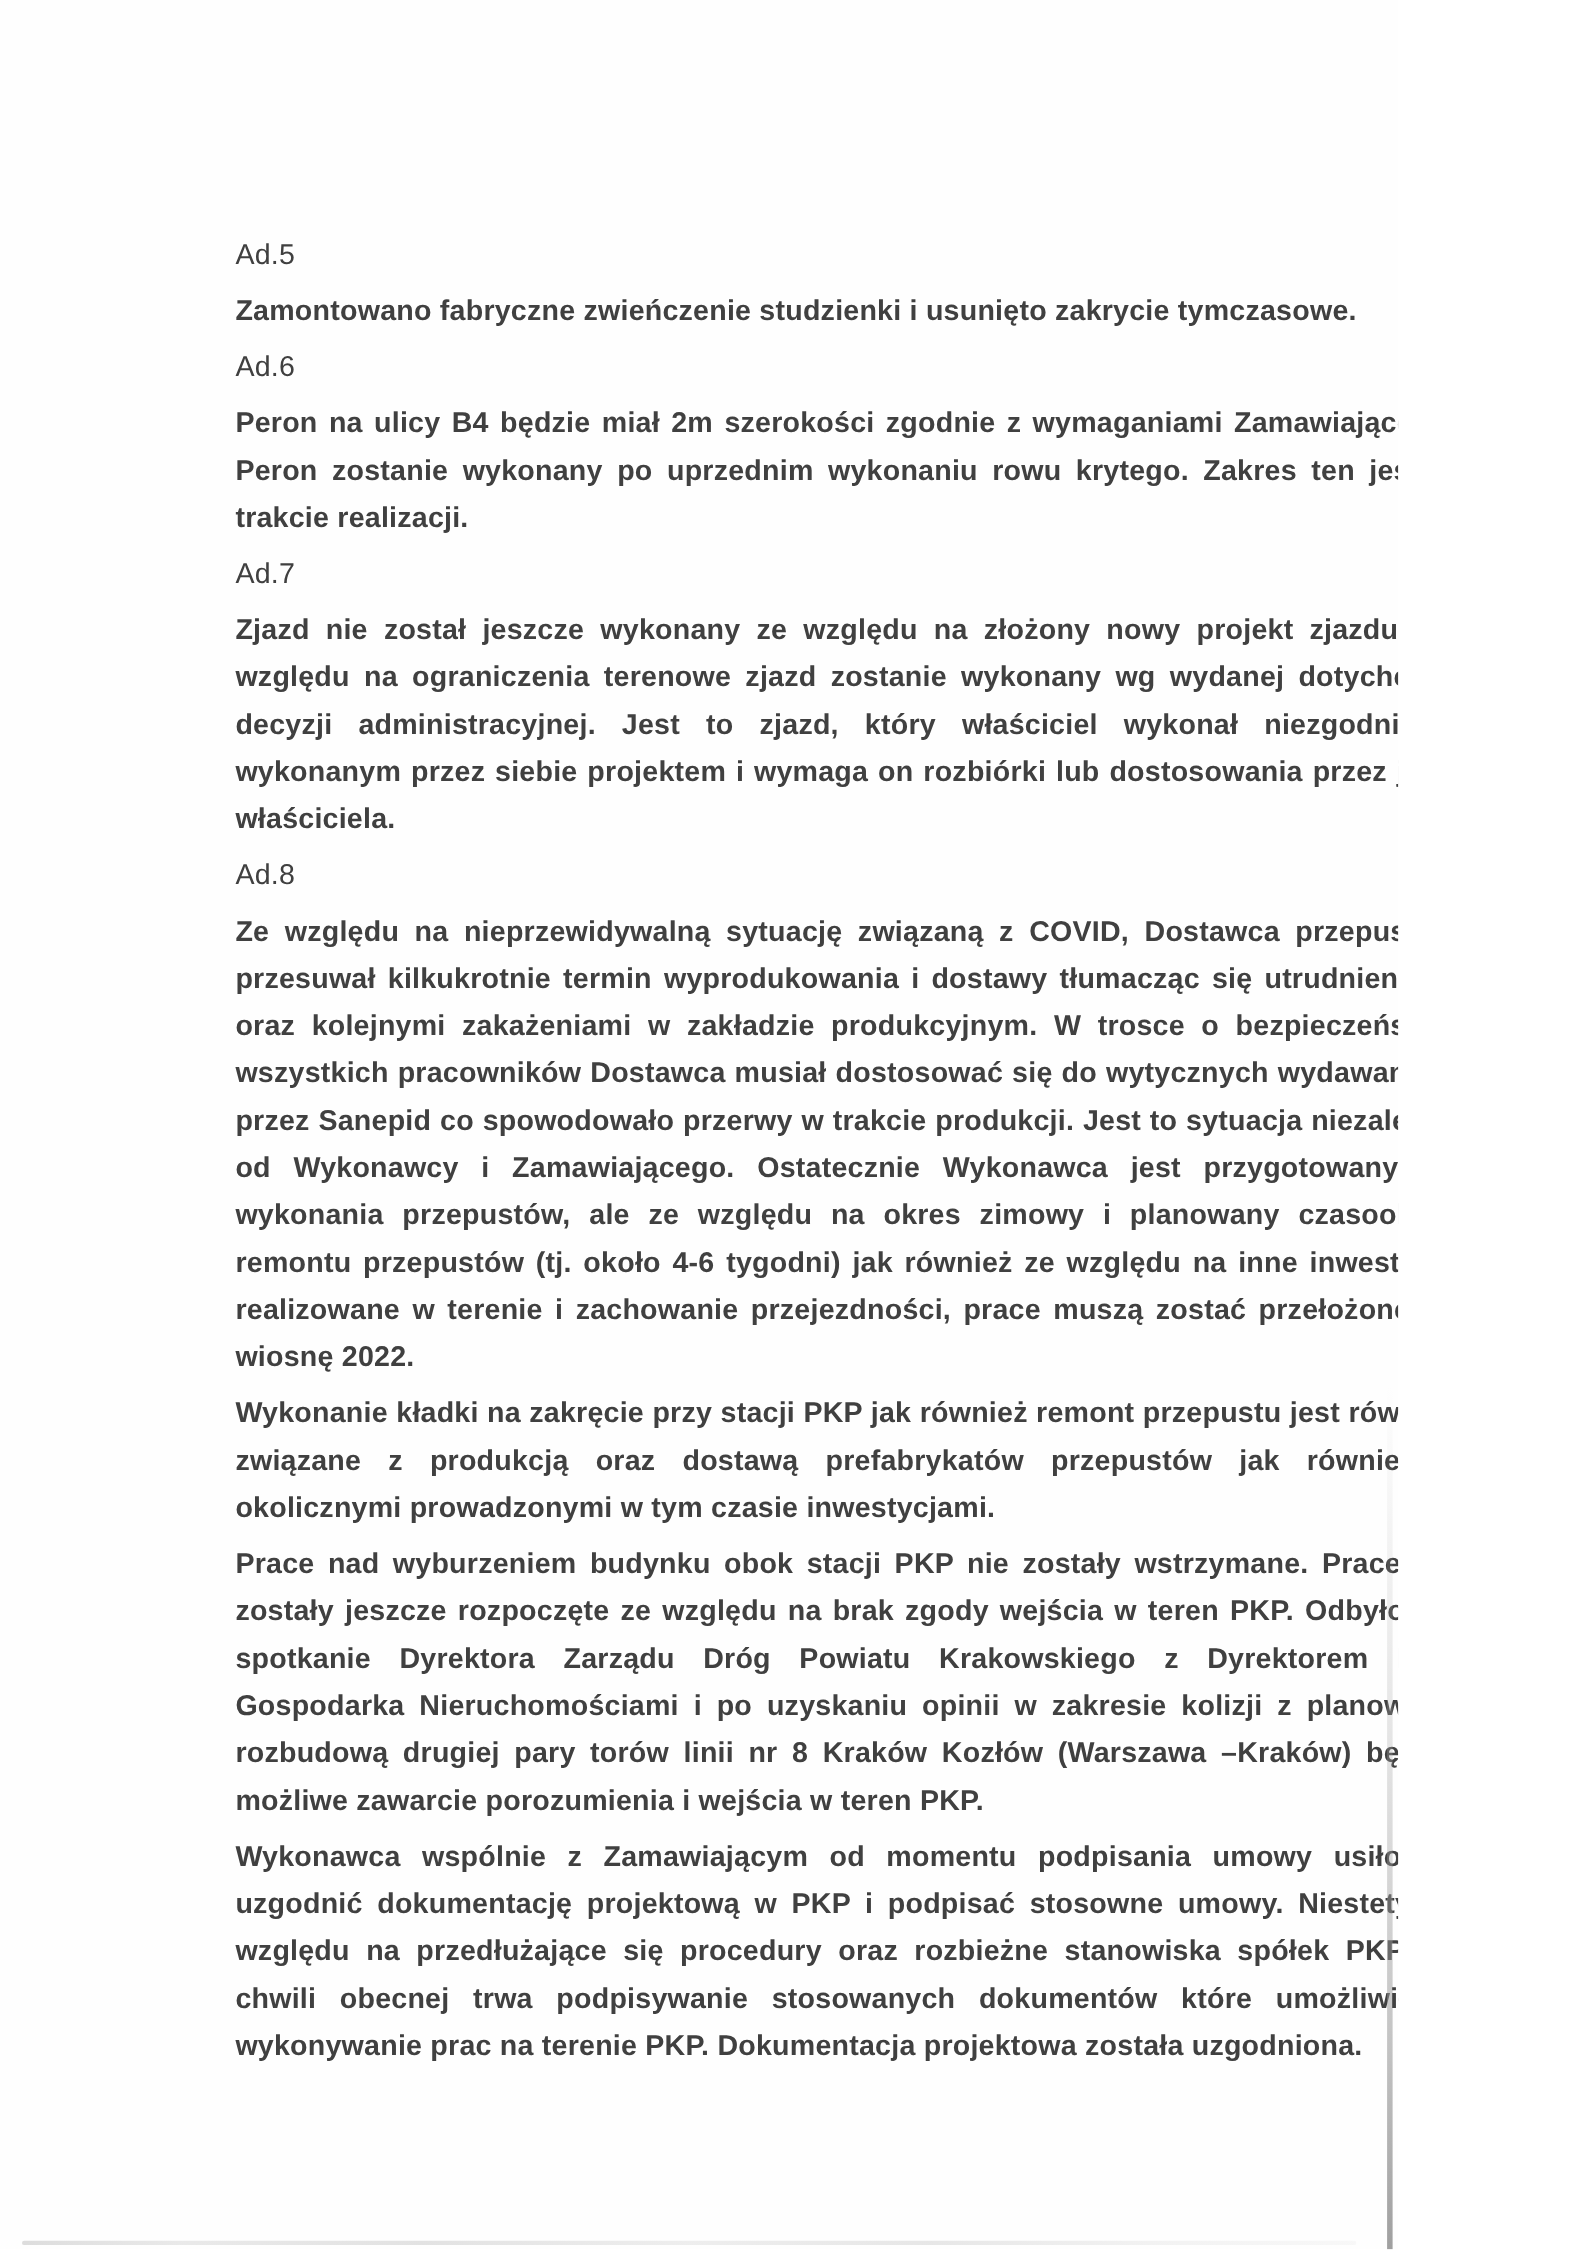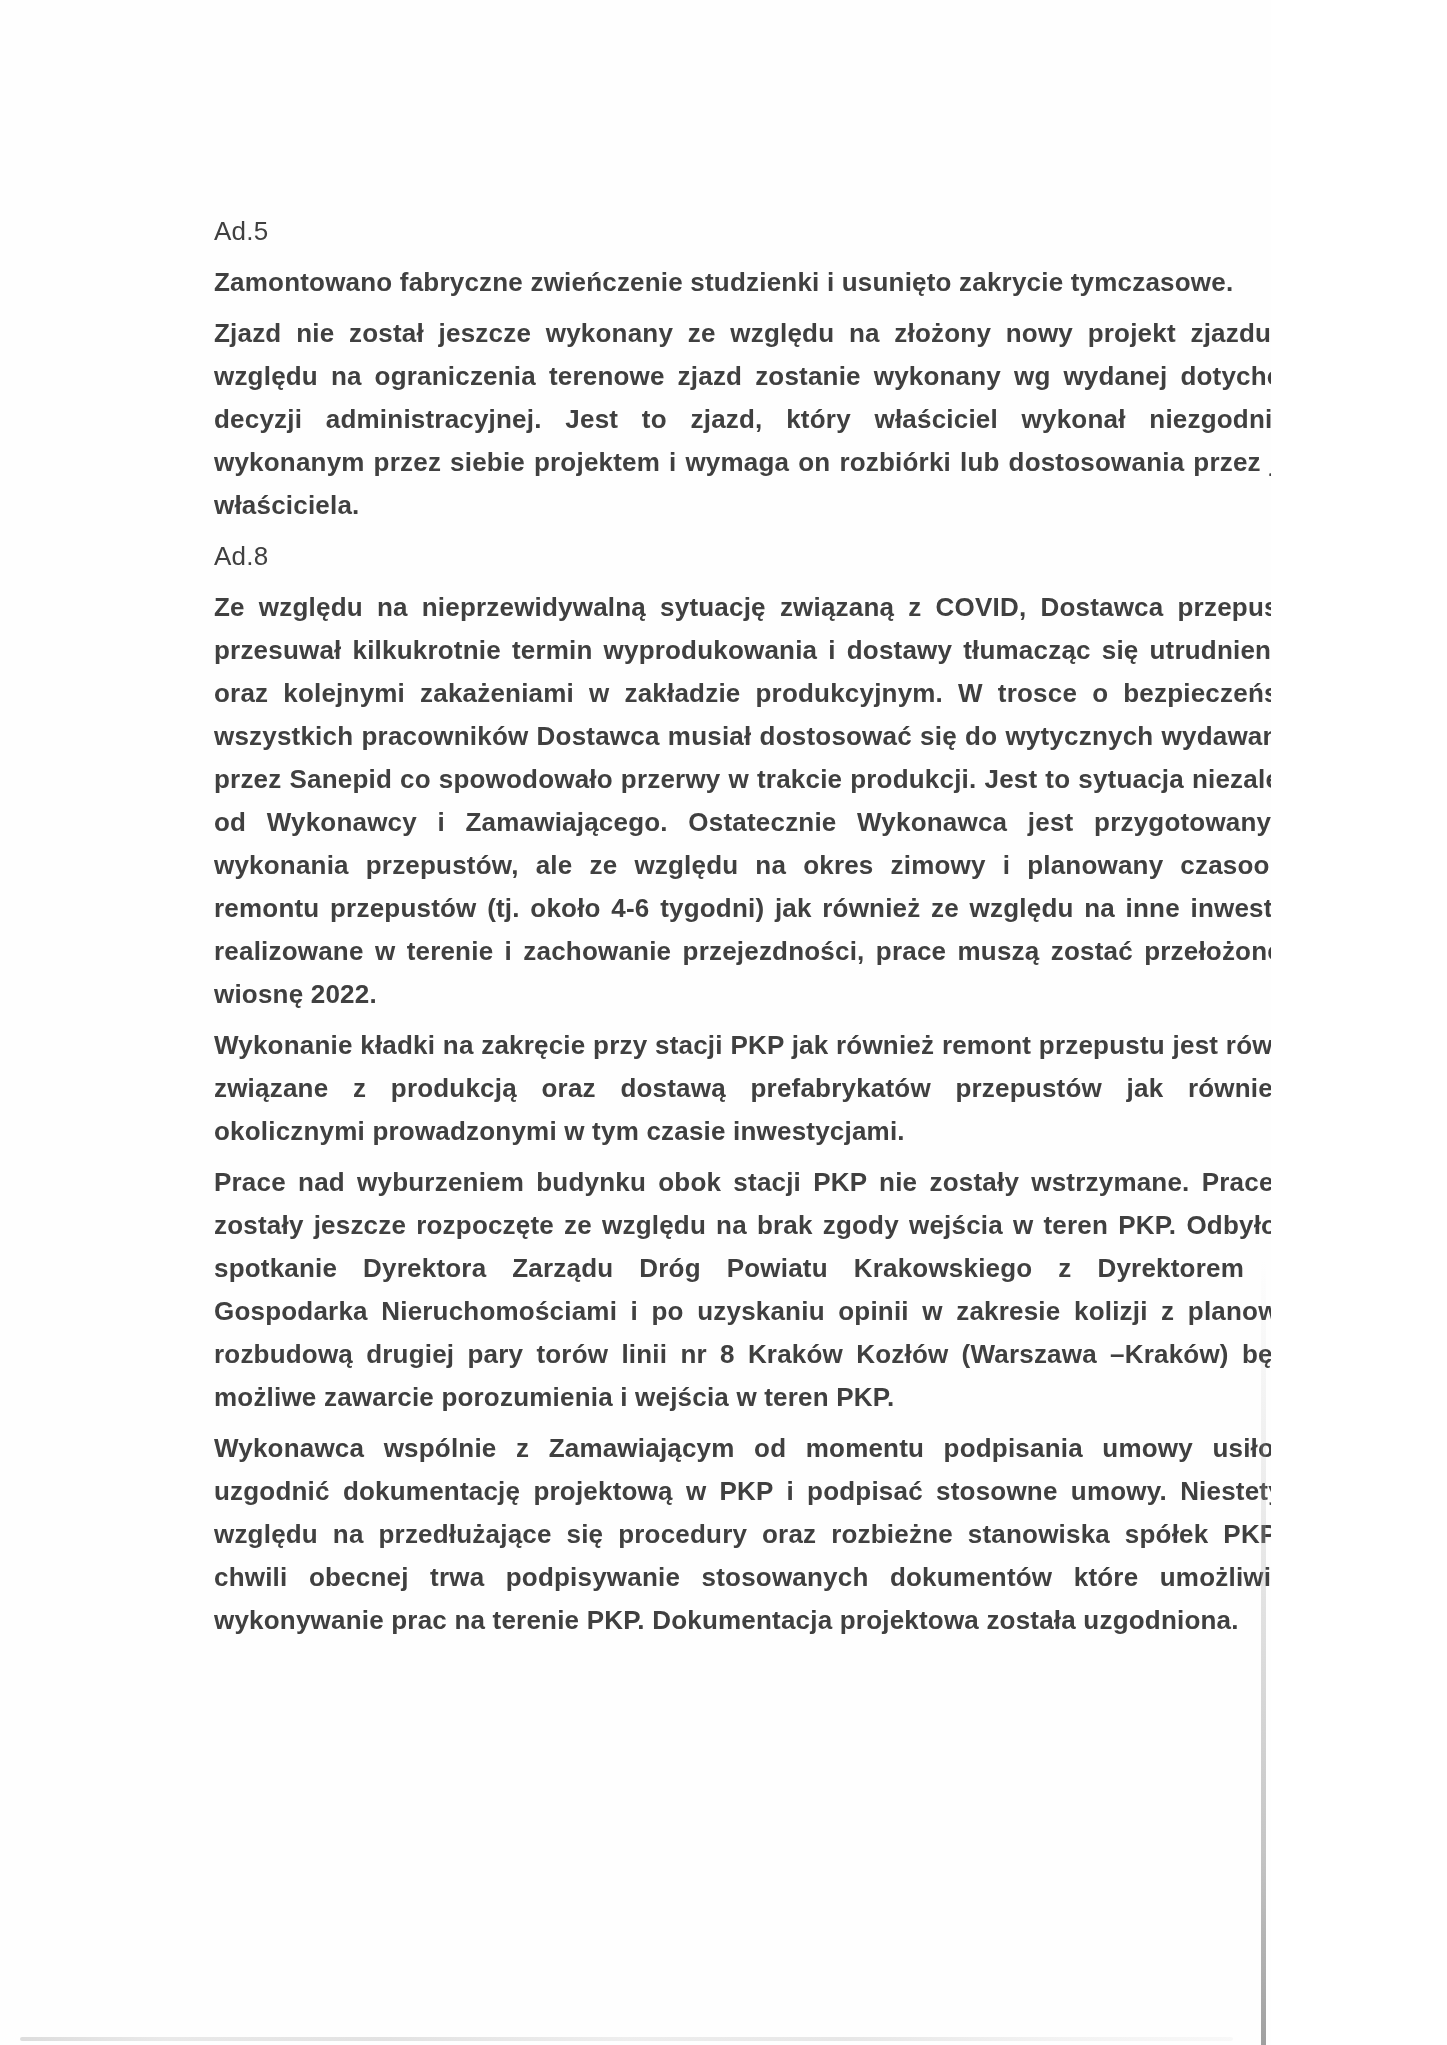--- a/index.html
+++ b/index.html
@@ -69,22 +69,27 @@
 
 <div class="page">
 
   <main class="content">
 
     <section>
       <h2 class="ad-heading">Ad.5</h2>
       <p class="ad-body">Zamontowano fabryczne zwieńczenie studzienki i usunięto zakrycie tymczasowe.</p>
     </section>
 
+    <section>
+      <h2 class="ad-heading">Ad.6</h2>
+      <p class="ad-body">Peron na ulicy B4 będzie miał 2m szerokości zgodnie z wymaganiami Zamawiającego. Peron zostanie wykonany po uprzednim wykonaniu rowu krytego. Zakres ten jest w trakcie realizacji.</p>
+    </section>
 
     <section>
+      <h2 class="ad-heading">Ad.7</h2>
       <p class="ad-body">Zjazd nie został jeszcze wykonany ze względu na złożony nowy projekt zjazdu. Ze względu na ograniczenia terenowe zjazd zostanie wykonany wg wydanej dotychczas decyzji administracyjnej. Jest to zjazd, który właściciel wykonał niezgodnie z wykonanym przez siebie projektem i wymaga on rozbiórki lub dostosowania przez jego właściciela.</p>
     </section>
 
     <section>
       <h2 class="ad-heading">Ad.8</h2>
       <p class="ad-body">Ze względu na nieprzewidywalną sytuację związaną z COVID, Dostawca przepustów przesuwał kilkukrotnie termin wyprodukowania i dostawy tłumacząc się utrudnieniami oraz kolejnymi zakażeniami w zakładzie produkcyjnym. W trosce o bezpieczeństwo wszystkich pracowników Dostawca musiał dostosować się do wytycznych wydawanych przez Sanepid co spowodowało przerwy w trakcie produkcji. Jest to sytuacja niezależna od Wykonawcy i Zamawiającego. Ostatecznie Wykonawca jest przygotowany do wykonania przepustów, ale ze względu na okres zimowy i planowany czasookres remontu przepustów (tj. około 4-6 tygodni) jak również ze względu na inne inwestycje realizowane w terenie i zachowanie przejezdności, prace muszą zostać przełożone na wiosnę 2022.</p>
     </section>
 
     <section>
       <p class="ad-body">Wykonanie kładki na zakręcie przy stacji PKP jak również remont przepustu jest również związane z produkcją oraz dostawą prefabrykatów przepustów jak również z okolicznymi prowadzonymi w tym czasie inwestycjami.</p>

